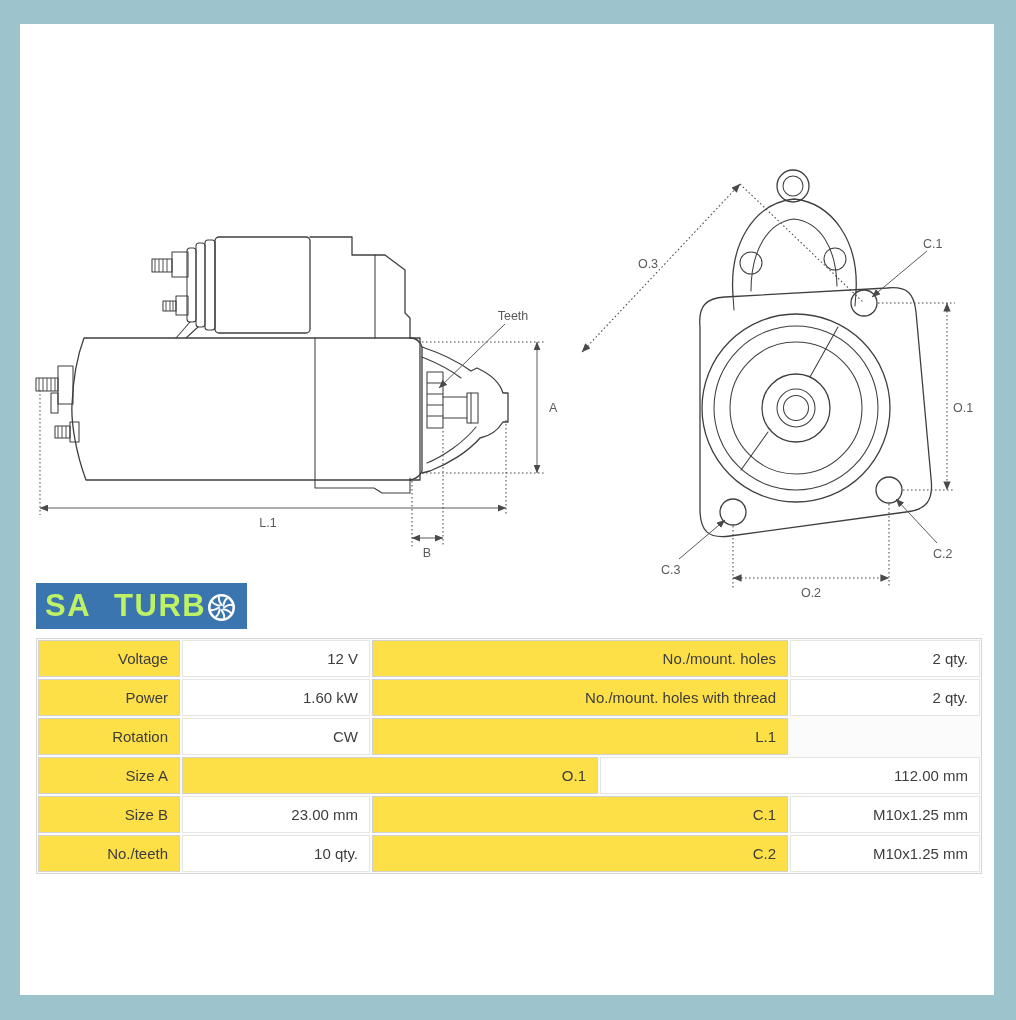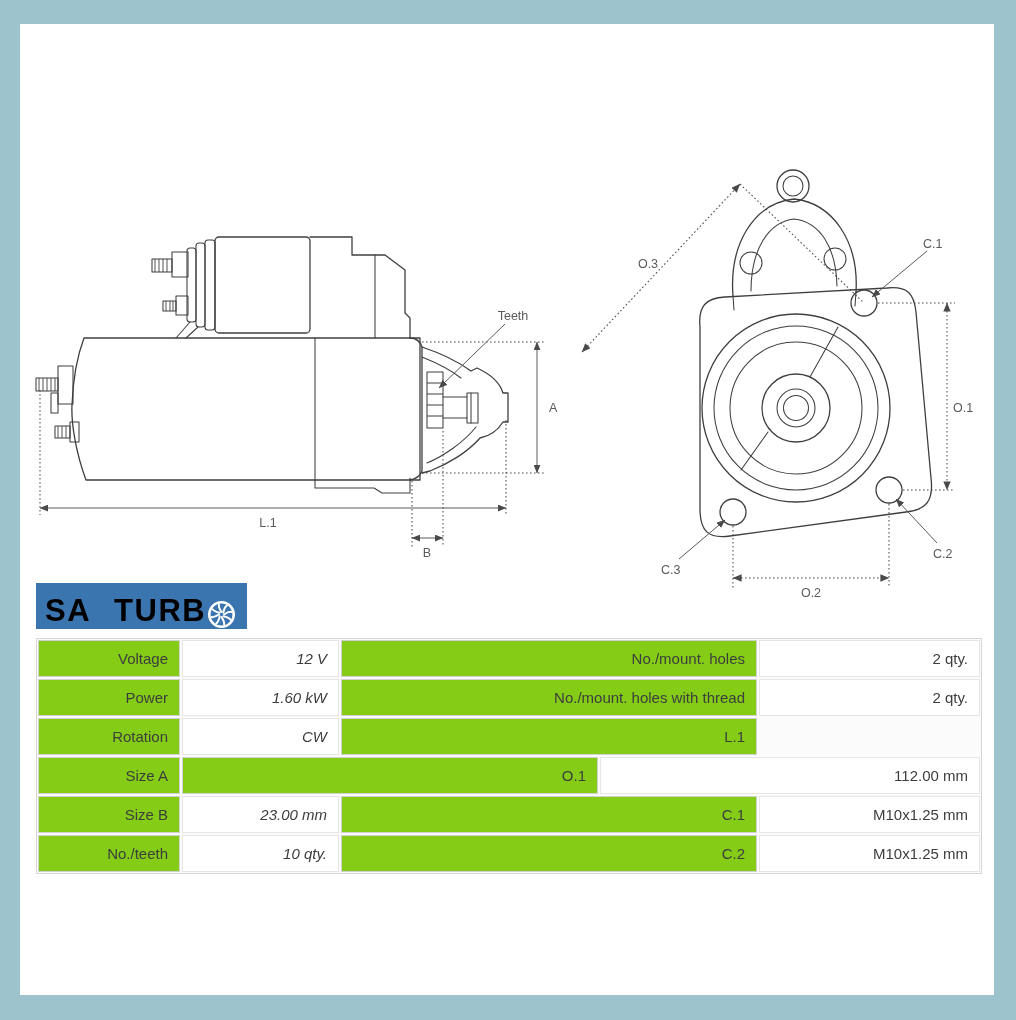--- a/index.html
+++ b/index.html
@@ -20,43 +20,43 @@
   .ln{fill:none;stroke:#3f3f3f;stroke-width:1.3;stroke-linejoin:round;stroke-linecap:round;}
   .ln2{fill:none;stroke:#3f3f3f;stroke-width:1.05;stroke-linejoin:round;stroke-linecap:round;}
   .dot{fill:none;stroke:#4a4a4a;stroke-width:1.05;stroke-dasharray:1.6 2.4;}
   .dim{fill:none;stroke:#4a4a4a;stroke-width:1.05;stroke-dasharray:1.6 2.4;}
   .lead{fill:none;stroke:#5a5a5a;stroke-width:1;}
   .anno{fill:#5a5a5a;font-size:12.5px;font-family:"Liberation Sans",sans-serif;}
 
   
   .logo{
     position:absolute;left:16px;top:559px;width:211px;height:46px;
-    display:flex;align-items:flex-end;
-    color:#000000;font-weight:bold;font-size:31px;letter-spacing:1.5px;
+    display:flex;align-items:center;
+    color:#bef264;font-weight:bold;font-size:31px;letter-spacing:1.5px;
     padding-left:0;
   }
   .logo .t1{margin-left:9px;}
   .logo .t2{margin-left:23px;}
   .logo svg{margin-left:1px;margin-top:2px;}
 
   
   .spec-table{
     position:absolute;left:16px;top:614px;width:942px;
     border:1px solid #d6d6d6;background:#fbfbfb;
     padding:1px;display:flex;flex-direction:column;gap:2px;
   }
   .spec-row{display:flex;gap:2px;height:37px;}
   .cell{
     display:flex;align-items:center;justify-content:flex-end;
     padding-right:11px;font-size:15px;color:#3d3d3d;box-sizing:border-box;
   }
-  .cell.lab{background:#84cc16;border:1px solid #d1d1d1;}
+  .cell.lab{background:#fde047;border:1px solid #d1d1d1;}
   .cell.val{background:#ffffff;border:1px solid #e6e6e6;}
   .c1{width:142px;}
-  .c2{width:157px;font-style:italic;}
+  .c2{width:188px;}
   .c3{width:416px;}
   .c4{flex:1;}
 </style>
 </head>
 <body>
 
 <div class="panel">
 
   <svg class="drawing-side" viewBox="0 0 530 395" xmlns="http://www.w3.org/2000/svg">
     <defs>

